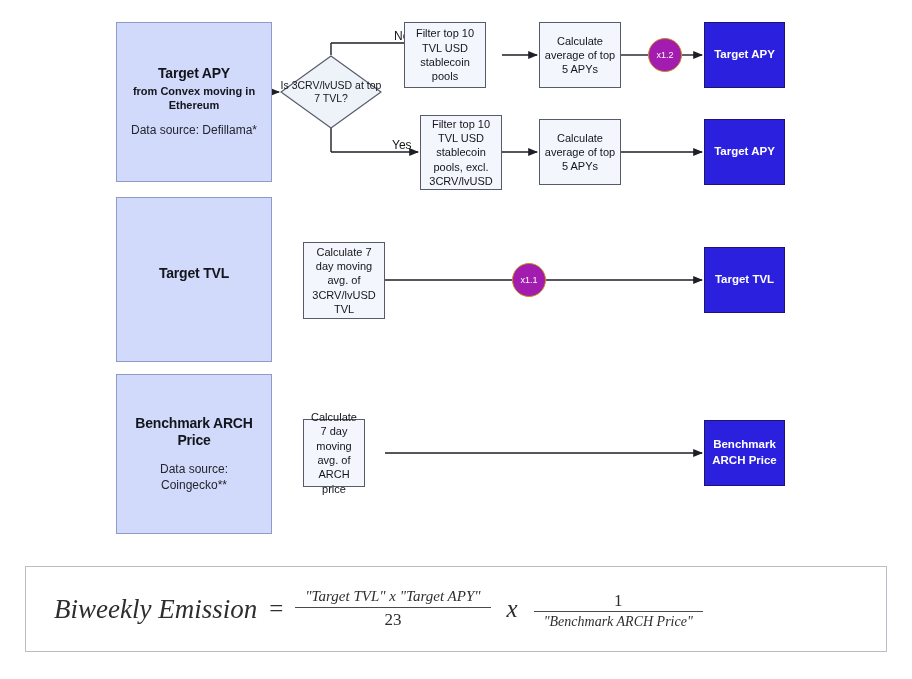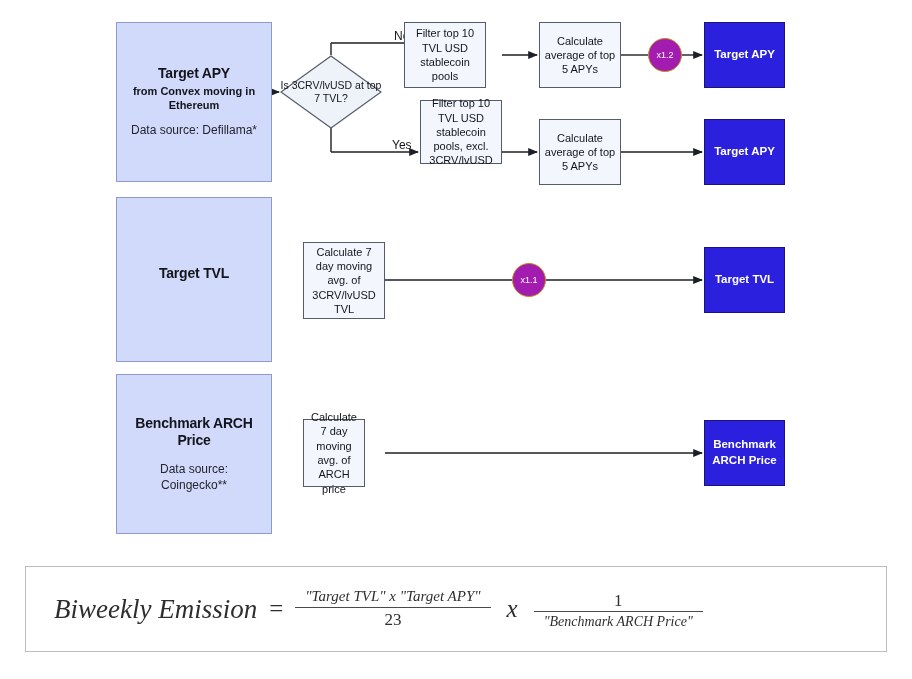--- a/index.html
+++ b/index.html
@@ -107,21 +107,21 @@
   </div>
 
   <div class="abs edge-label" style="left:364px;top:29px;">No</div>
   <div class="abs edge-label" style="left:362px;top:138px;">Yes</div>
 
   <div class="abs proc" style="left:404px;top:22px;width:82px;height:66px;">Filter top 10 TVL USD stablecoin pools</div>
   <div class="abs proc" style="left:539px;top:22px;width:82px;height:66px;">Calculate average of top 5 APYs</div>
   <div class="abs badge" style="left:648px;top:38px;width:34px;height:34px;">x1.2</div>
   <div class="abs term" style="left:704px;top:22px;width:81px;height:66px;">Target APY</div>
 
-  <div class="abs proc" style="left:420px;top:100px;width:82px;height:64px;">Filter top 10 TVL USD stablecoin pools, excl. 3CRV/lvUSD</div>
+  <div class="abs proc" style="left:420px;top:115px;width:82px;height:75px;">Filter top 10 TVL USD stablecoin pools, excl. 3CRV/lvUSD</div>
   <div class="abs proc" style="left:539px;top:119px;width:82px;height:66px;">Calculate average of top 5 APYs</div>
   <div class="abs term" style="left:704px;top:119px;width:81px;height:66px;">Target APY</div>
 
   <div class="abs panel" style="left:116px;top:197px;width:156px;height:165px;">
     <div class="p-title">Target TVL</div>
     <div class="p-sub"></div>
     <div class="p-src"></div>
   </div>
   <div class="abs proc" style="left:303px;top:242px;width:82px;height:77px;">Calculate 7 day moving avg. of 3CRV/lvUSD TVL</div>
   <div class="abs badge" style="left:512px;top:263px;width:34px;height:34px;">x1.1</div>

